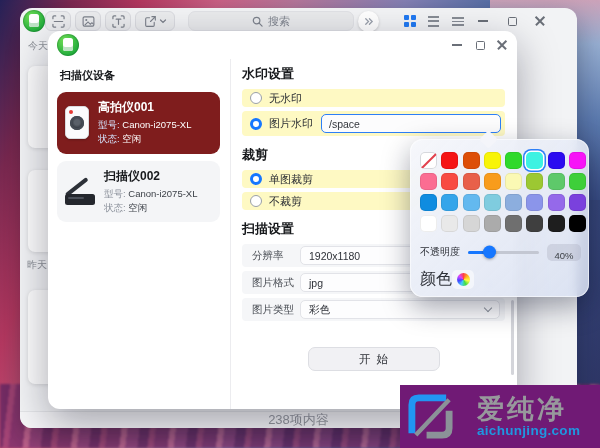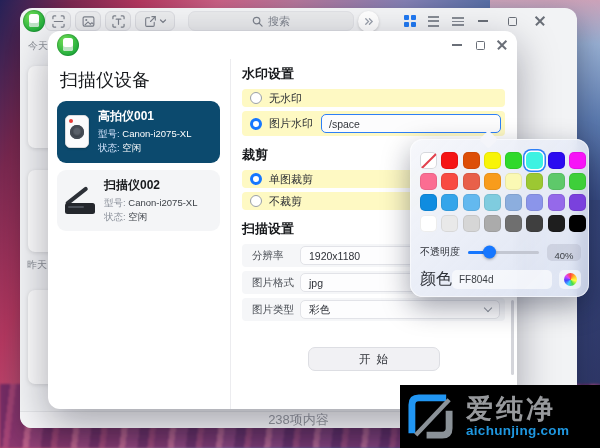--- a/index.html
+++ b/index.html
@@ -39,23 +39,23 @@
   .ic-close::before,.ic-close::after{content:"";position:absolute;left:-1px;top:4.2px;width:12px;height:1.5px;background:#6a6f78}
   .ic-close::before{transform:rotate(45deg)}.ic-close::after{transform:rotate(-45deg)}
   .mw-label{position:absolute;font-size:10px;color:#8c9097}
   .mw-card{position:absolute;left:8px;width:36px;background:#fdfdfd;border-radius:7px;box-shadow:0 1px 4px rgba(0,0,0,.12)}
   .mw-status{position:absolute;left:0;right:0;bottom:0;height:17px;background:#f6f6f8;border-top:1px solid #e4e5e8;border-radius:0 0 12px 12px;
     display:flex;align-items:center;justify-content:center;font-size:13px;color:#95989e}
 
   
   .dlg{position:absolute;left:48px;top:31px;width:469px;height:378px;background:#fff;border-radius:12px;box-shadow:0 14px 40px rgba(10,10,30,.35)}
   .left-panel{position:absolute;left:0;top:28px;bottom:0;width:183px;border-right:1px solid #ececef}
-  .lp-title{padding:9px 0 9px 12px;font-size:18px;font-weight:normal;color:#17191c}
+  .lp-title{padding:9px 0 9px 12px;font-size:11px;font-weight:bold;color:#17191c}
   .device{display:flex;align-items:center;gap:9px;margin:0 10px 7px 9px;padding:7px 8px;border-radius:9px;background:#f4f5f7}
-  .device.selected{background:#0c4a6e}
+  .device.selected{background:#7f1d1d}
   .d-name{font-size:12px;font-weight:bold;color:#17191c;margin-bottom:2px}
   .d-meta{font-size:9.5px;color:#8a909a;line-height:1.5}
   .d-meta b{font-weight:normal;color:#3a3f46}
   .device.selected .d-name{color:#fff}
   .device.selected .d-meta{color:#d5e5ff}
   .device.selected .d-meta b{color:#fff}
   .cam{width:24px;height:33px;background:#fbfbfc;border:1px solid #d9dadd;border-radius:5px;position:relative;box-shadow:0 1px 2px rgba(0,0,0,.25);flex:none}
   .cam-lens{position:absolute;left:50%;top:50%;transform:translate(-50%,-50%);width:14px;height:14px;border-radius:50%;
     background:radial-gradient(circle at 50% 45%,#5a6069 25%,#2e333b 62%);box-shadow:inset 0 0 0 2px #454b54}
   .cam-dot{position:absolute;left:3px;top:3px;width:4px;height:4px;border-radius:50%;background:#e53935}
@@ -101,21 +101,21 @@
   .op-value{width:34px;height:17px;background:rgba(168,173,190,.35);border-radius:5px;font-size:9.5px;color:#3c4046;
     display:flex;align-items:flex-end;justify-content:center;flex:none}
   .col-row{position:absolute;left:10px;top:130px;right:8px;height:20px;display:flex;align-items:center}
   .col-label{font-size:16px;color:#2e3138;width:32px;flex:none}
   .col-input{flex:1;height:19px;background:rgba(255,255,255,.6);border:none;border-radius:5px;font-size:10px;color:#3c4046;
     padding:0 7px;margin-right:7px;font-family:inherit;outline:none;min-width:0}
   .wheel-btn{width:22px;height:19px;background:rgba(255,255,255,.55);border-radius:5px;display:flex;align-items:center;justify-content:center;flex:none}
   .wheel{width:13px;height:13px;border-radius:50%;background:conic-gradient(#f44,#fb2,#ff4,#4d4,#4cf,#44f,#d4f,#f44)}
 
   
-  .sitelogo{position:absolute;left:400px;top:385px;width:200px;height:63px;background:#000000;display:flex;align-items:center;gap:12px;padding-left:7px}
+  .sitelogo{position:absolute;left:400px;top:385px;width:200px;height:63px;background:#701a75;display:flex;align-items:center;gap:23px;padding-left:7px}
   .logo-name{font-size:27px;color:#97999c;letter-spacing:3px;font-weight:600;line-height:1.05}
   .logo-url{font-size:13.5px;font-weight:bold;color:#1f97e0;letter-spacing:.3px}
 </style>
 </head>
 <body>
 
 <div class="stage">
   <div class="wallpaper"></div>
 
   <div class="mw">
@@ -321,21 +321,20 @@
       <div class="slider">
         <div class="slider-fill" style="width: 30%;"></div>
         <div class="slider-handle" style="left: calc(30% - 6.5px);"></div>
       </div>
       <div class="op-value">
         <span>40%</span>
       </div>
     </div>
     <div class="col-row">
       <span class="col-label">颜色</span>
-      <input class="col-input" value="FF804d" style="">
       <div class="wheel-btn">
         <div class="wheel"></div>
       </div>
     </div>
   </div>
 
   <div class="sitelogo">
     <svg width="47" height="47" viewBox="0 0 48 48">
       <path d="M5 41 V12 Q5 5 12 5 H40" fill="none" stroke="#2196f3" stroke-width="7"></path>
       <path d="M43 18 V36 Q43 43 36 43 H20" fill="none" stroke="#8b9298" stroke-width="7"></path>

